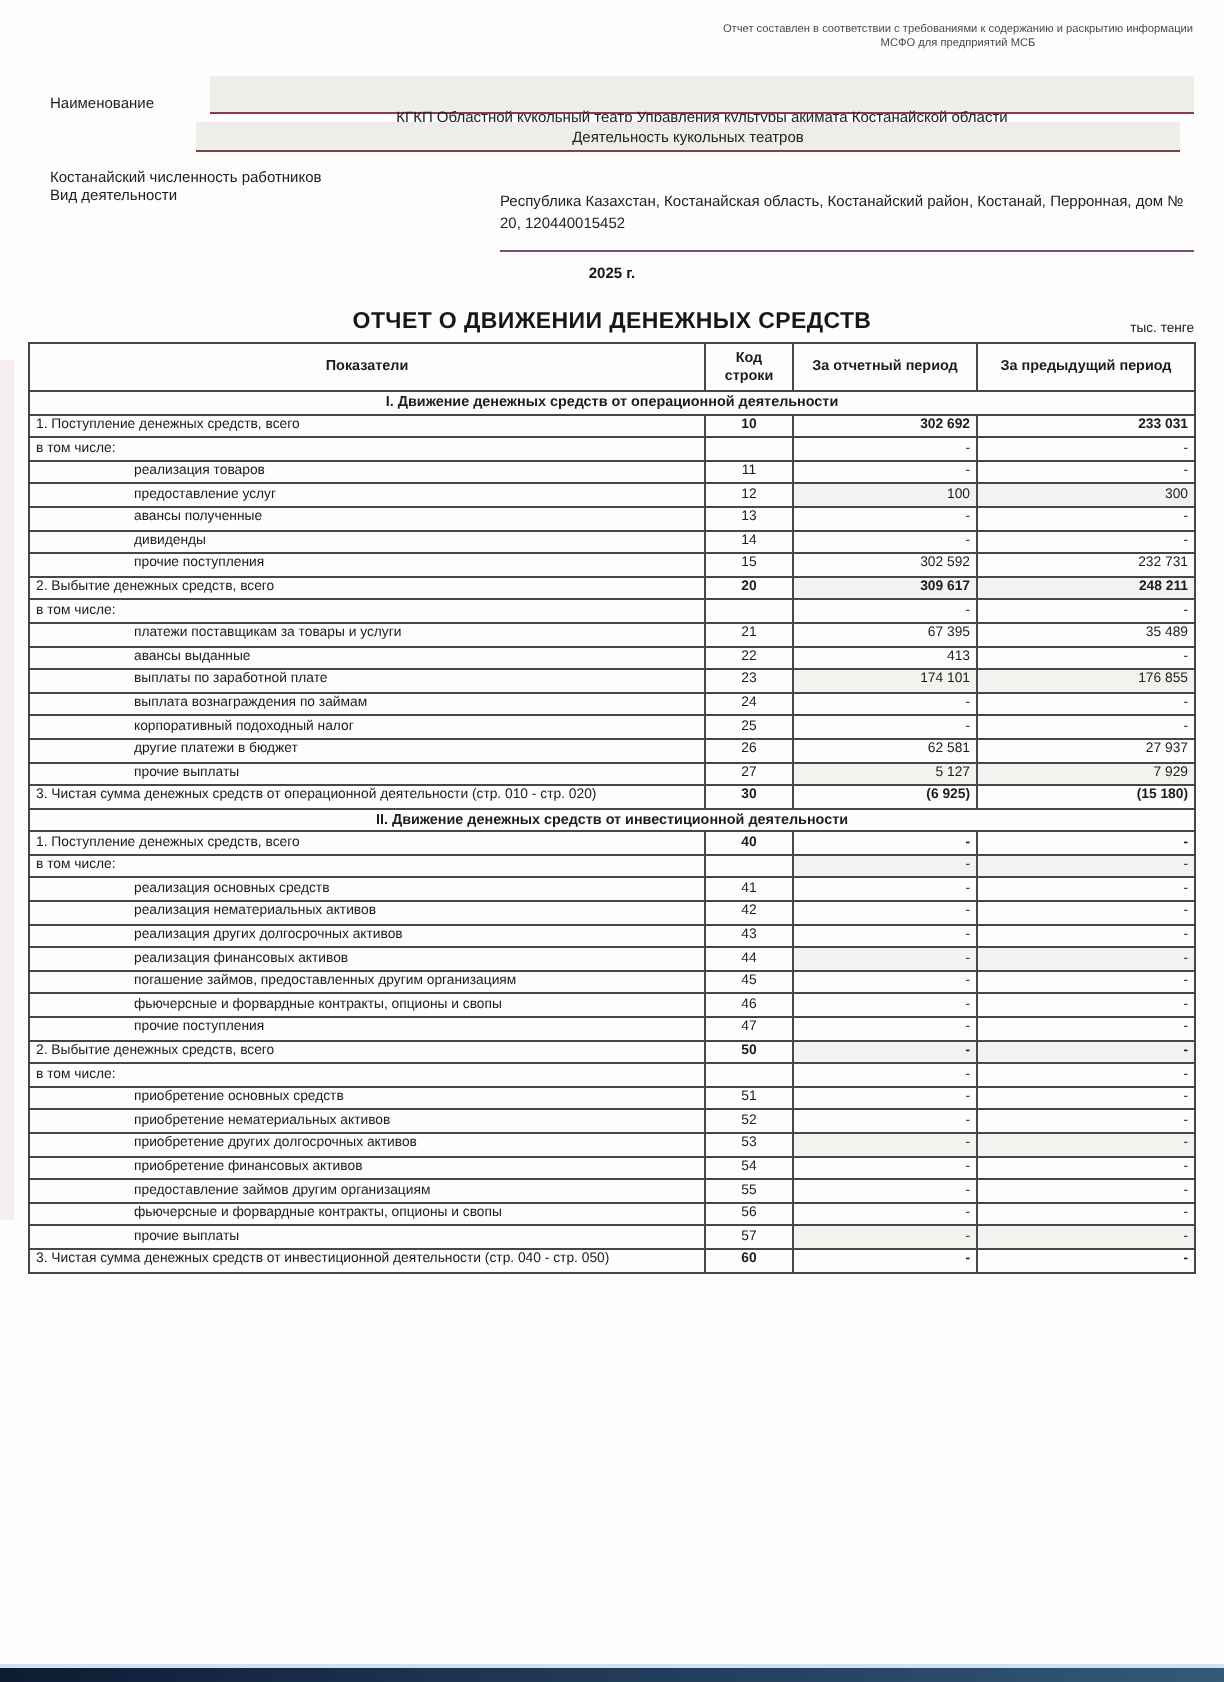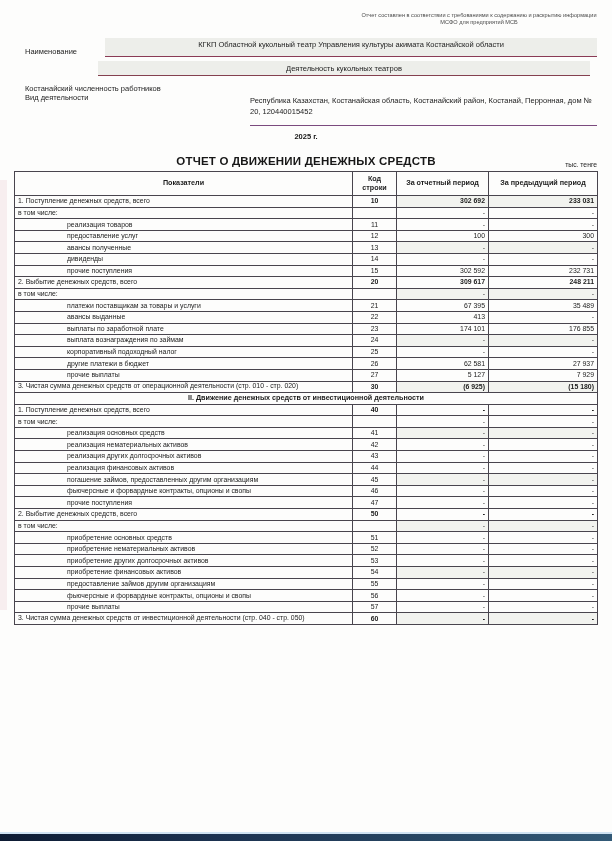--- a/index.html
+++ b/index.html
@@ -15,21 +15,21 @@
   .bottom-dark-bar { position:absolute; left:0; bottom:0; width:612px; height:7px;
     background:linear-gradient(90deg,#0d1b33 0%,#1c3250 35%,#274663 70%,#335a77 100%); }
 
   .meta-note { position:absolute; top:12px; right:14px; width:238px; text-align:center;
     font-size:5.6px; line-height:1.25; color:#4a4a4a; }
 
   .field-label { position:absolute; left:25px; font-size:7.5px; color:#1d1d1d; }
   .field-value { position:absolute; background:#edeeea; display:flex; justify-content:center;
     font-size:7.5px; color:#222; }
   .fv-1 { left:105px; top:38px; width:492px; height:19px; border-bottom:1.7px solid #8a3a55;
-    align-items:flex-start; padding-top:2px; }
+    align-items:flex-start; padding-top:16px; }
   .fv-2 { left:98px; top:61px; width:492px; height:15px; border-bottom:1.7px solid #84404f;
     align-items:center; }
   .fv-3 { left:250px; top:80px; width:347px; height:15px; border-bottom:1.7px solid #2e7d6e;
     align-items:center; }
   .fv-4 { left:250px; top:96px; width:347px; height:30px; border-bottom:1.7px solid #7b4a7e;
     align-items:flex-start; justify-content:flex-start; text-align:left; line-height:1.45;
     background:transparent; }
   .fl-1 { top:47px; }
   .fl-2 { top:66px;margin-top:27px; }
   .fl-3 { top:84px; }
@@ -95,20 +95,23 @@
     </colgroup>
     <thead>
       <tr>
         <th>Показатели</th>
         <th>Код строки</th>
         <th>За отчетный период</th>
         <th>За предыдущий период</th>
       </tr>
     </thead>
     <tbody>
+        <tr class="section">
+          <td colspan="4">I. Движение денежных средств от операционной деятельности</td>
+        </tr>
         <tr class="main">
           <td class="cell-label">1. Поступление денежных средств, всего</td>
           <td class="cell-code">10</td>
           <td class="cell-val">302 692</td>
           <td class="cell-val">233 031</td>
         </tr>
         <tr class="subheader">
           <td class="cell-label">в том числе:</td>
           <td class="cell-code"></td>
           <td class="cell-val">-</td>

